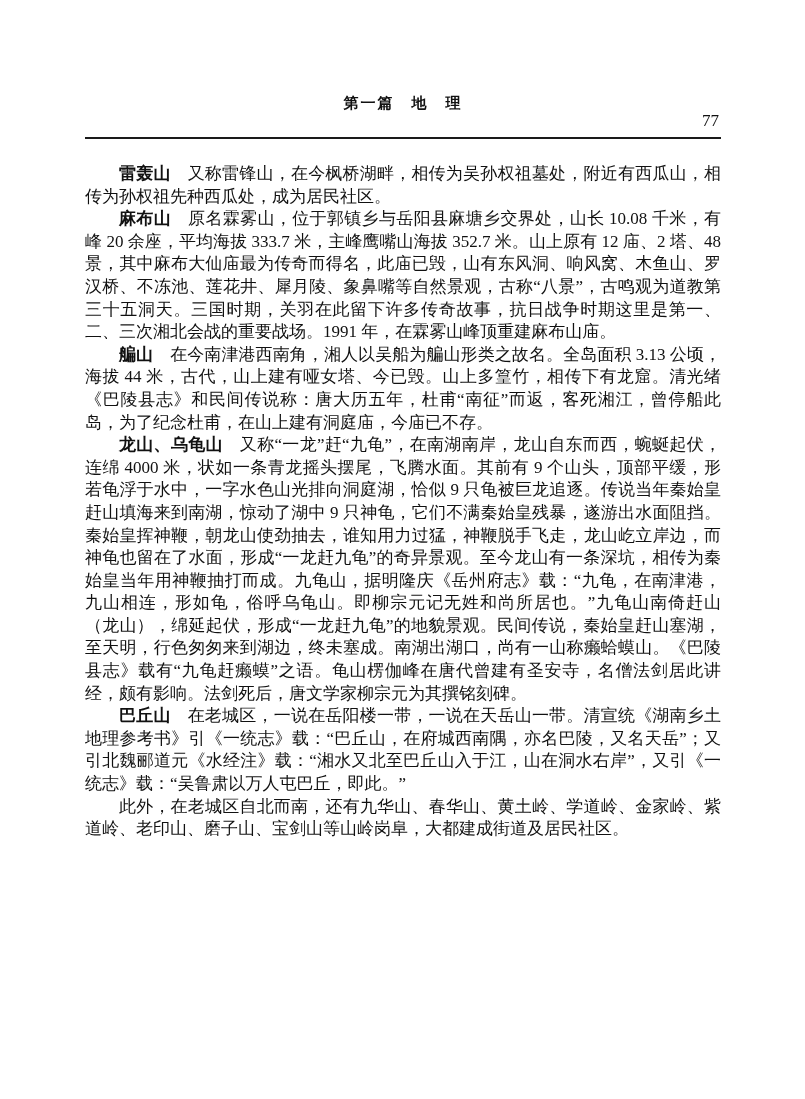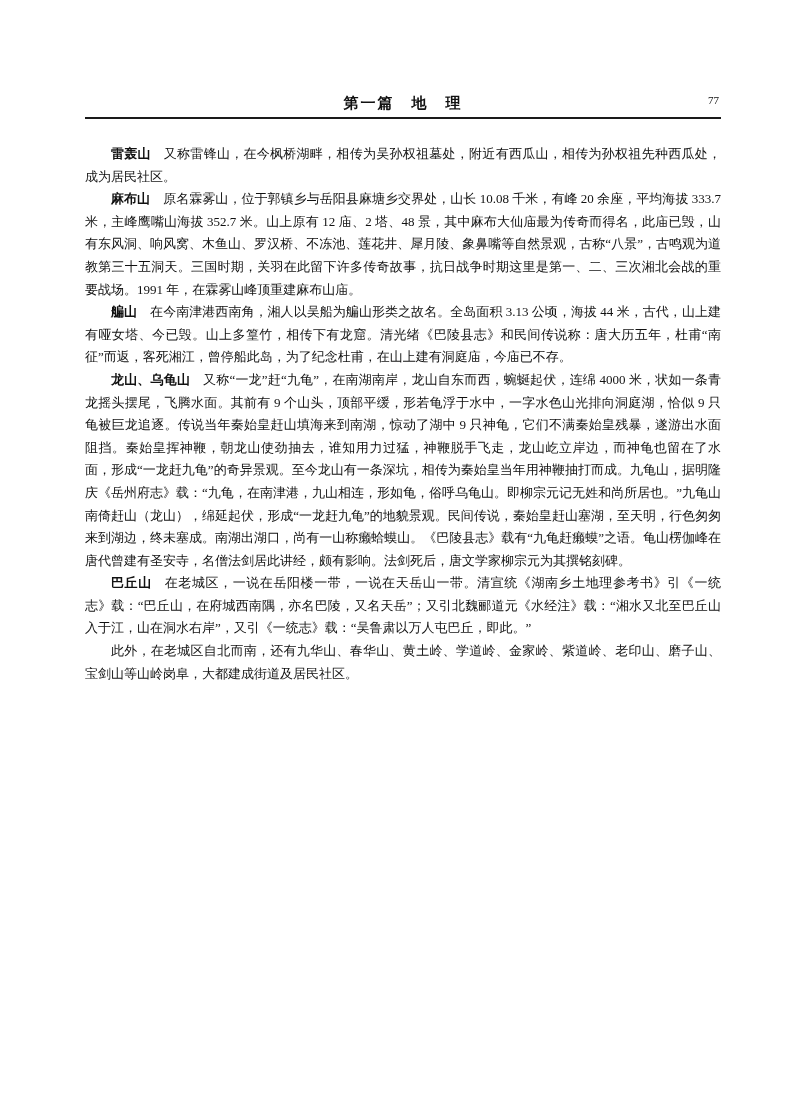--- a/index.html
+++ b/index.html
@@ -18,39 +18,39 @@
     left: 85px;
     top: 94px;
     width: 636px;
   }
   .header-row {
     position: relative;
     text-align: center;
     font-size: 15px;
     font-weight: bold;
     letter-spacing: 2px;
-    padding-bottom: 4px;
+    padding-bottom: 24px;
     font-family: "Liberation Sans", "DejaVu Sans", sans-serif;
   }
   .page-number {
     position: absolute;
     right: 2px;
-    top: 0;
+    top: 17px;
     font-weight: normal;
     letter-spacing: 0;
-    font-size: 11px;
+    font-size: 17px;
     font-family: "Liberation Serif", "DejaVu Serif", serif;
   }
   .header-rule {
     border: none;
     border-top: 2px solid #1a1a1a;
     margin: 0 0 24px 0;
   }
   .body-text {
-    font-size: 13px;
+    font-size: 17px;
     line-height: 22.6px;
     text-align: justify;
   }
   .para {
     margin: 0;
     text-indent: 2em;
   }
   .term {
     font-weight: bold;
     font-family: "Liberation Sans", "DejaVu Sans", sans-serif;

